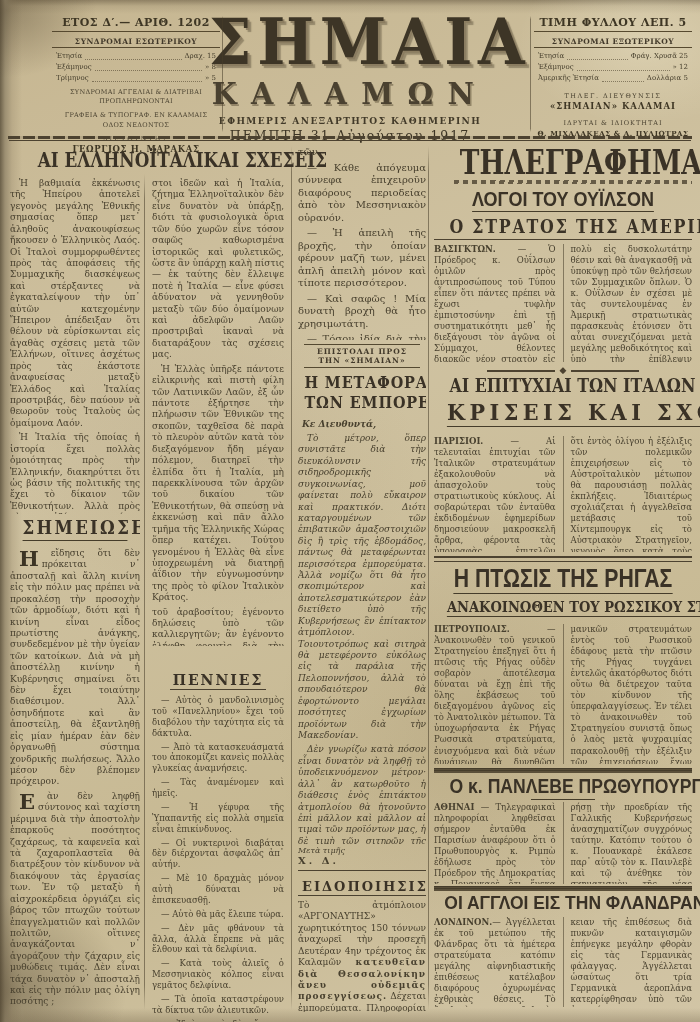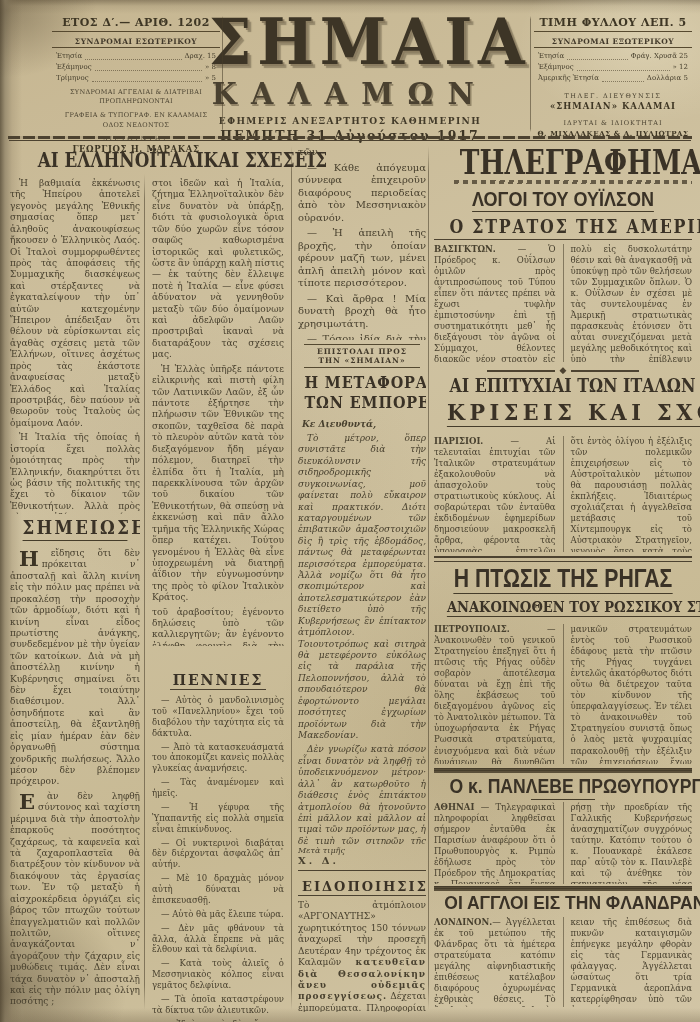--- a/index.html
+++ b/index.html
@@ -27,21 +27,21 @@
   .hdr-note{font-size:6.5px;text-align:center;line-height:1.5;margin-top:4px;letter-spacing:.3px;color:#4c4432;}
   .hdr-name{font-size:8.5px;font-weight:bold;text-align:center;letter-spacing:.6px;color:#3e3624;}
   .masthead-title{font-size:64px;font-weight:bold;letter-spacing:6px;text-align:center;line-height:1;
     color:#3d3526;text-shadow:2px 2px 0 rgba(138,123,95,.9), 4px 4px 1px rgba(55,45,28,.35);
     white-space:nowrap;transform:scaleX(.94);transform-origin:center;}
   .masthead-sub{font-size:30px;font-weight:bold;letter-spacing:15px;text-align:center;line-height:1.05;
     color:#4a4130;text-shadow:1.5px 1.5px 0 rgba(140,126,98,.9);white-space:nowrap;
     transform:scaleX(.96);transform-origin:center;margin-top:4px;}
   .masthead-tag{font-size:9.5px;font-weight:bold;letter-spacing:1.5px;text-align:center;margin-top:5px;
     color:#423a29;white-space:nowrap;transform:scaleX(.95);transform-origin:center;}
-  .masthead-date{font-size:12.5px;font-weight:bold;letter-spacing:2px;text-align:center;margin-top:2px;color:#3c3424;}
+  .masthead-date{font-size:12.5px;font-weight:normal;letter-spacing:2px;text-align:center;margin-top:2px;color:#3c3424;}
   .hdr-rule{height:3px;background:repeating-linear-gradient(90deg,#4c4230 0 12px,rgba(76,66,48,.15) 12px 15px);
     box-shadow:0 3px 0 -1px #4c4230;}
   
   .vline{width:1px;background:linear-gradient(180deg,rgba(70,60,40,0),rgba(70,60,40,.55) 3%,rgba(70,60,40,.55) 97%,rgba(70,60,40,0));}
   
   .txt{font-size:9px;line-height:1.27;text-align:justify;overflow:hidden;}
   .txt p{margin:0 0 3px;text-indent:9px;}
   .small{font-size:10px;line-height:1.25;}
   .story-txt{font-size:8.5px;line-height:1.3;}
   .ital{font-style:italic;}
@@ -192,21 +192,21 @@
       <p class="qp">— Τὰ ὁποῖα καταστρέφουν τὰ δίκτυα τῶν ἁλιευτικῶν.</p>
       <p class="qp">— Ἰδοὺ γιατὶ δὲν ἔχομεν ψάρια.</p>
 
     </div>
   </div>
 
   <div class="abs txt small" style="left:298px;top:146px;width:128px;height:194px;">
     <p class="frag">τῶν.</p>
     <p class="qp">— Κάθε ἀπόγευμα σύννεφα ἐπιχειροῦν διαφόρους περιοδείας ἀπὸ τὸν Μεσσηνιακὸν οὐρανόν.</p>
     <p class="qp">— Ἡ ἀπειλὴ τῆς βροχῆς, τὴν ὁποίαν φέρουν μαζῆ των, μένει ἁπλῆ ἀπειλὴ μόνον καὶ τίποτε περισσότερον.</p>
-    <p class="qp">— Καὶ ἄρθρα ! Μία δυνατὴ βροχὴ θὰ ἦτο χρησιμωτάτη.</p>
+    <p class="qp">— Καὶ σαφῶς ! Μία δυνατὴ βροχὴ θὰ ἦτο χρησιμωτάτη.</p>
     <p class="qp">— Τόσον ἰδίᾳ διὰ τὴν καθαριότητα τῆς πόλεως.</p>
     <p class="qp">— Ὅσον καὶ διὰ τὰ δυστυχισμένα νεῦρά μας.</p>
     <p class="qp">— Μὲ τὴν ἀνυπόφορον ζέστην τῶν τελευταίων αὐτῶν ἡμερῶν.</p>
 
   </div>
 
   <div class="abs" style="left:298px;top:344px;width:128px;height:500px;overflow:hidden;">
     <div class="sec-heading-label">ΕΠΙΣΤΟΛΑΙ ΠΡΟΣ ΤΗΝ «ΣΗΜΑΙΑΝ»</div>
     <div class="mid-h">Η ΜΕΤΑΦΟΡΑ</div>
     <div class="mid-h">ΤΩΝ ΕΜΠΟΡΕΥΜΑΤΩΝ</div>

